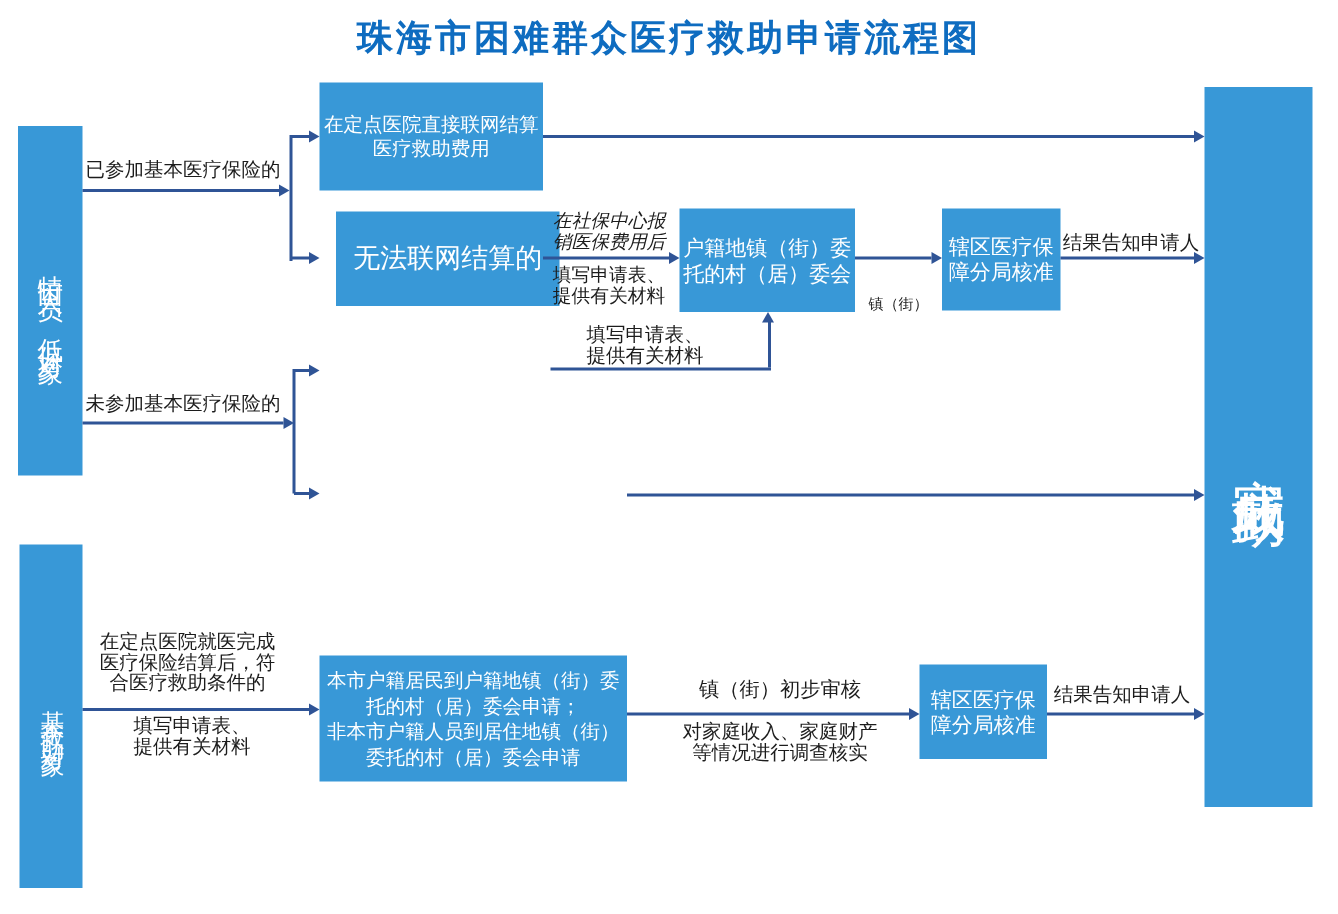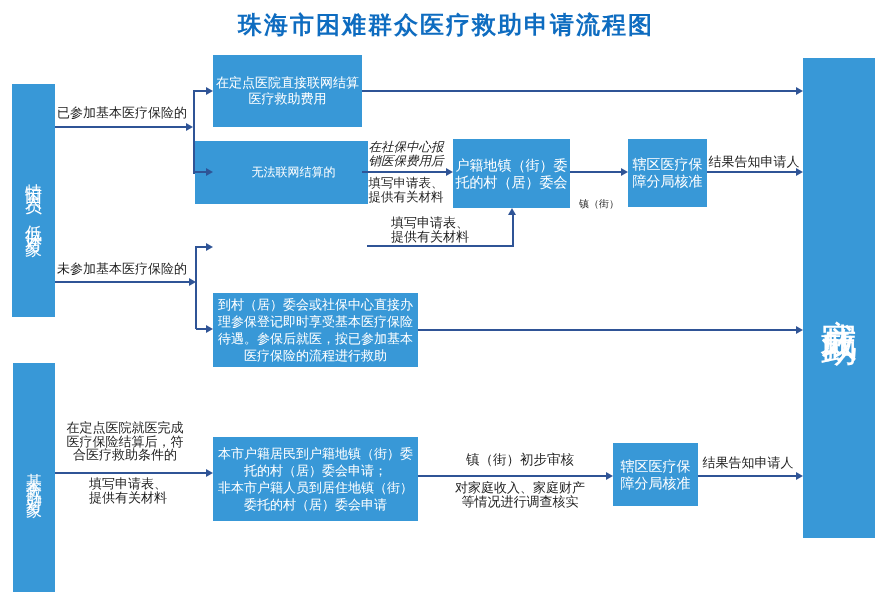--- a/index.html
+++ b/index.html
@@ -29,29 +29,25 @@
 
 <div id="canvas">
 
   <div class="ttl">珠海市困难群众医疗救助申请流程图</div>
 
   <div class="bx vx" style="left:12px;top:84px;width:43px;height:233px;font-size:17px;line-height:43px;letter-spacing:5px;">特困人员、低保对象</div>
   <div class="bx vx" style="left:13px;top:363px;width:42px;height:229px;font-size:16px;line-height:42px;letter-spacing:6px;">基本救助对象</div>
 
   <div class="bx" style="left:213px;top:55px;width:149px;height:72px;line-height:16px;">在定点医院直接联网结算
 医疗救助费用</div>
-  <div class="bx" style="left:195px;top:141px;width:149px;height:63px;font-size:12px;padding-left:24px;">无法联网结算的</div>
+  <div class="bx" style="left:224px;top:141px;width:149px;height:63px;font-size:18px;">无法联网结算的</div>
   <div class="bx" style="left:453px;top:139px;width:117px;height:69px;font-size:14px;">户籍地镇（街）委
 托的村（居）委会</div>
   <div class="bx" style="left:628px;top:139px;width:79px;height:68px;font-size:14px;">辖区医疗保
 障分局核准</div>
-  <div class="bx" style="left:213px;top:293px;width:205px;height:74px;line-height:17px;">到村（居）委会或社保中心直接办
-理参保登记即时享受基本医疗保险
-待遇。参保后就医，按已参加基本
-医疗保险的流程进行救助</div>
   <div class="bx" style="left:213px;top:437px;width:205px;height:84px;line-height:17px;">本市户籍居民到户籍地镇（街）委
 托的村（居）委会申请；
 非本市户籍人员到居住地镇（街）
 委托的村（居）委会申请</div>
   <div class="bx" style="left:613px;top:443px;width:85px;height:63px;font-size:14px;">辖区医疗保
 障分局核准</div>
   <div class="bx vx" style="left:803px;top:58px;width:72px;height:480px;font-size:36px;line-height:72px;letter-spacing:4px;">完成救助</div>
 
   <div class="lbl" style="left:56px;top:106px;width:132px;">已参加基本医疗保险的</div>
   <div class="lbl" style="left:56px;top:262px;width:132px;">未参加基本医疗保险的</div>

